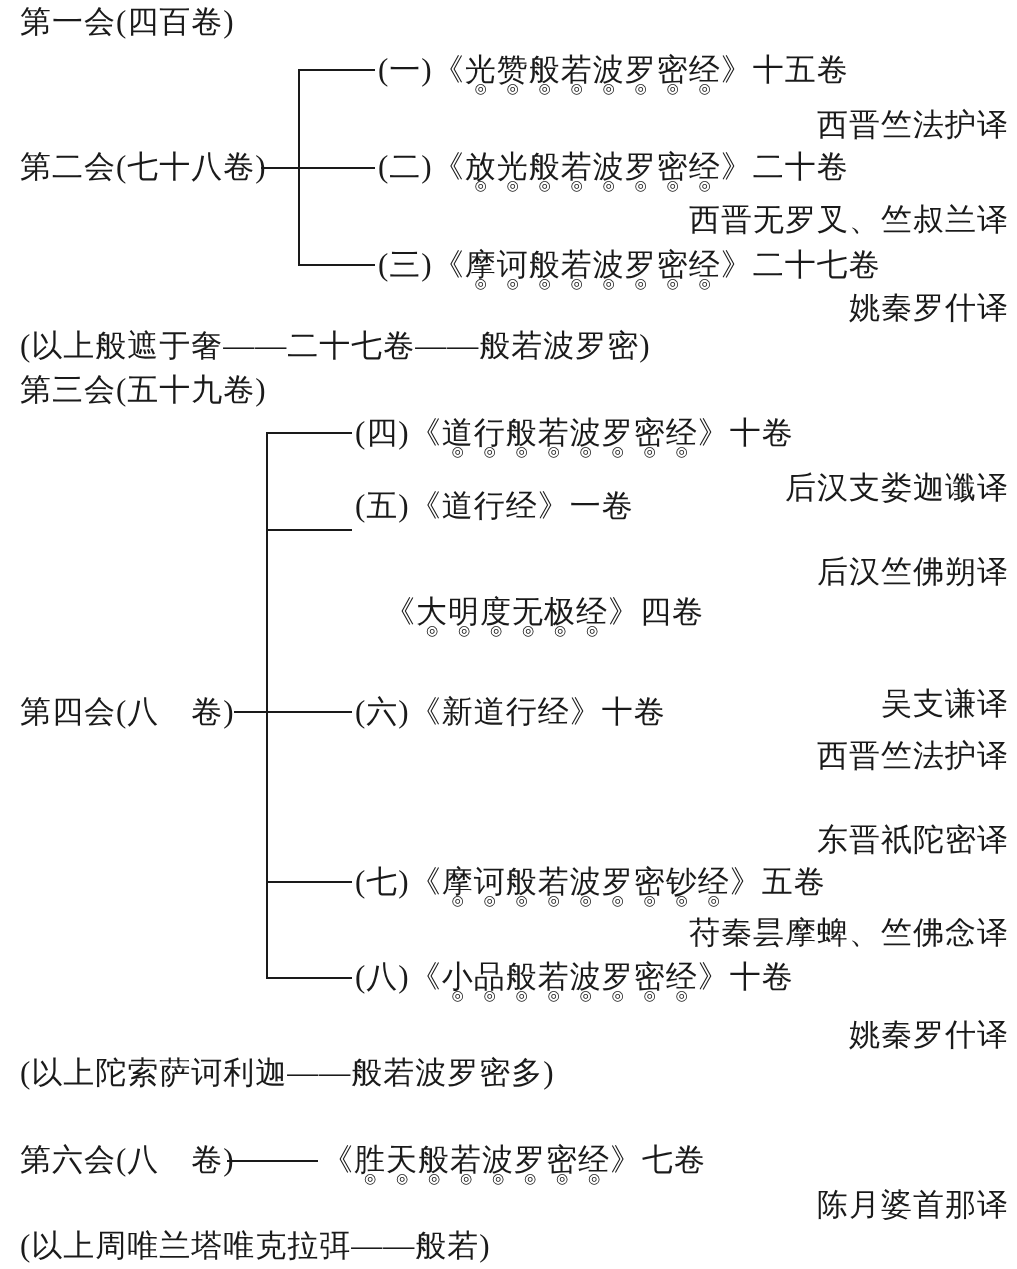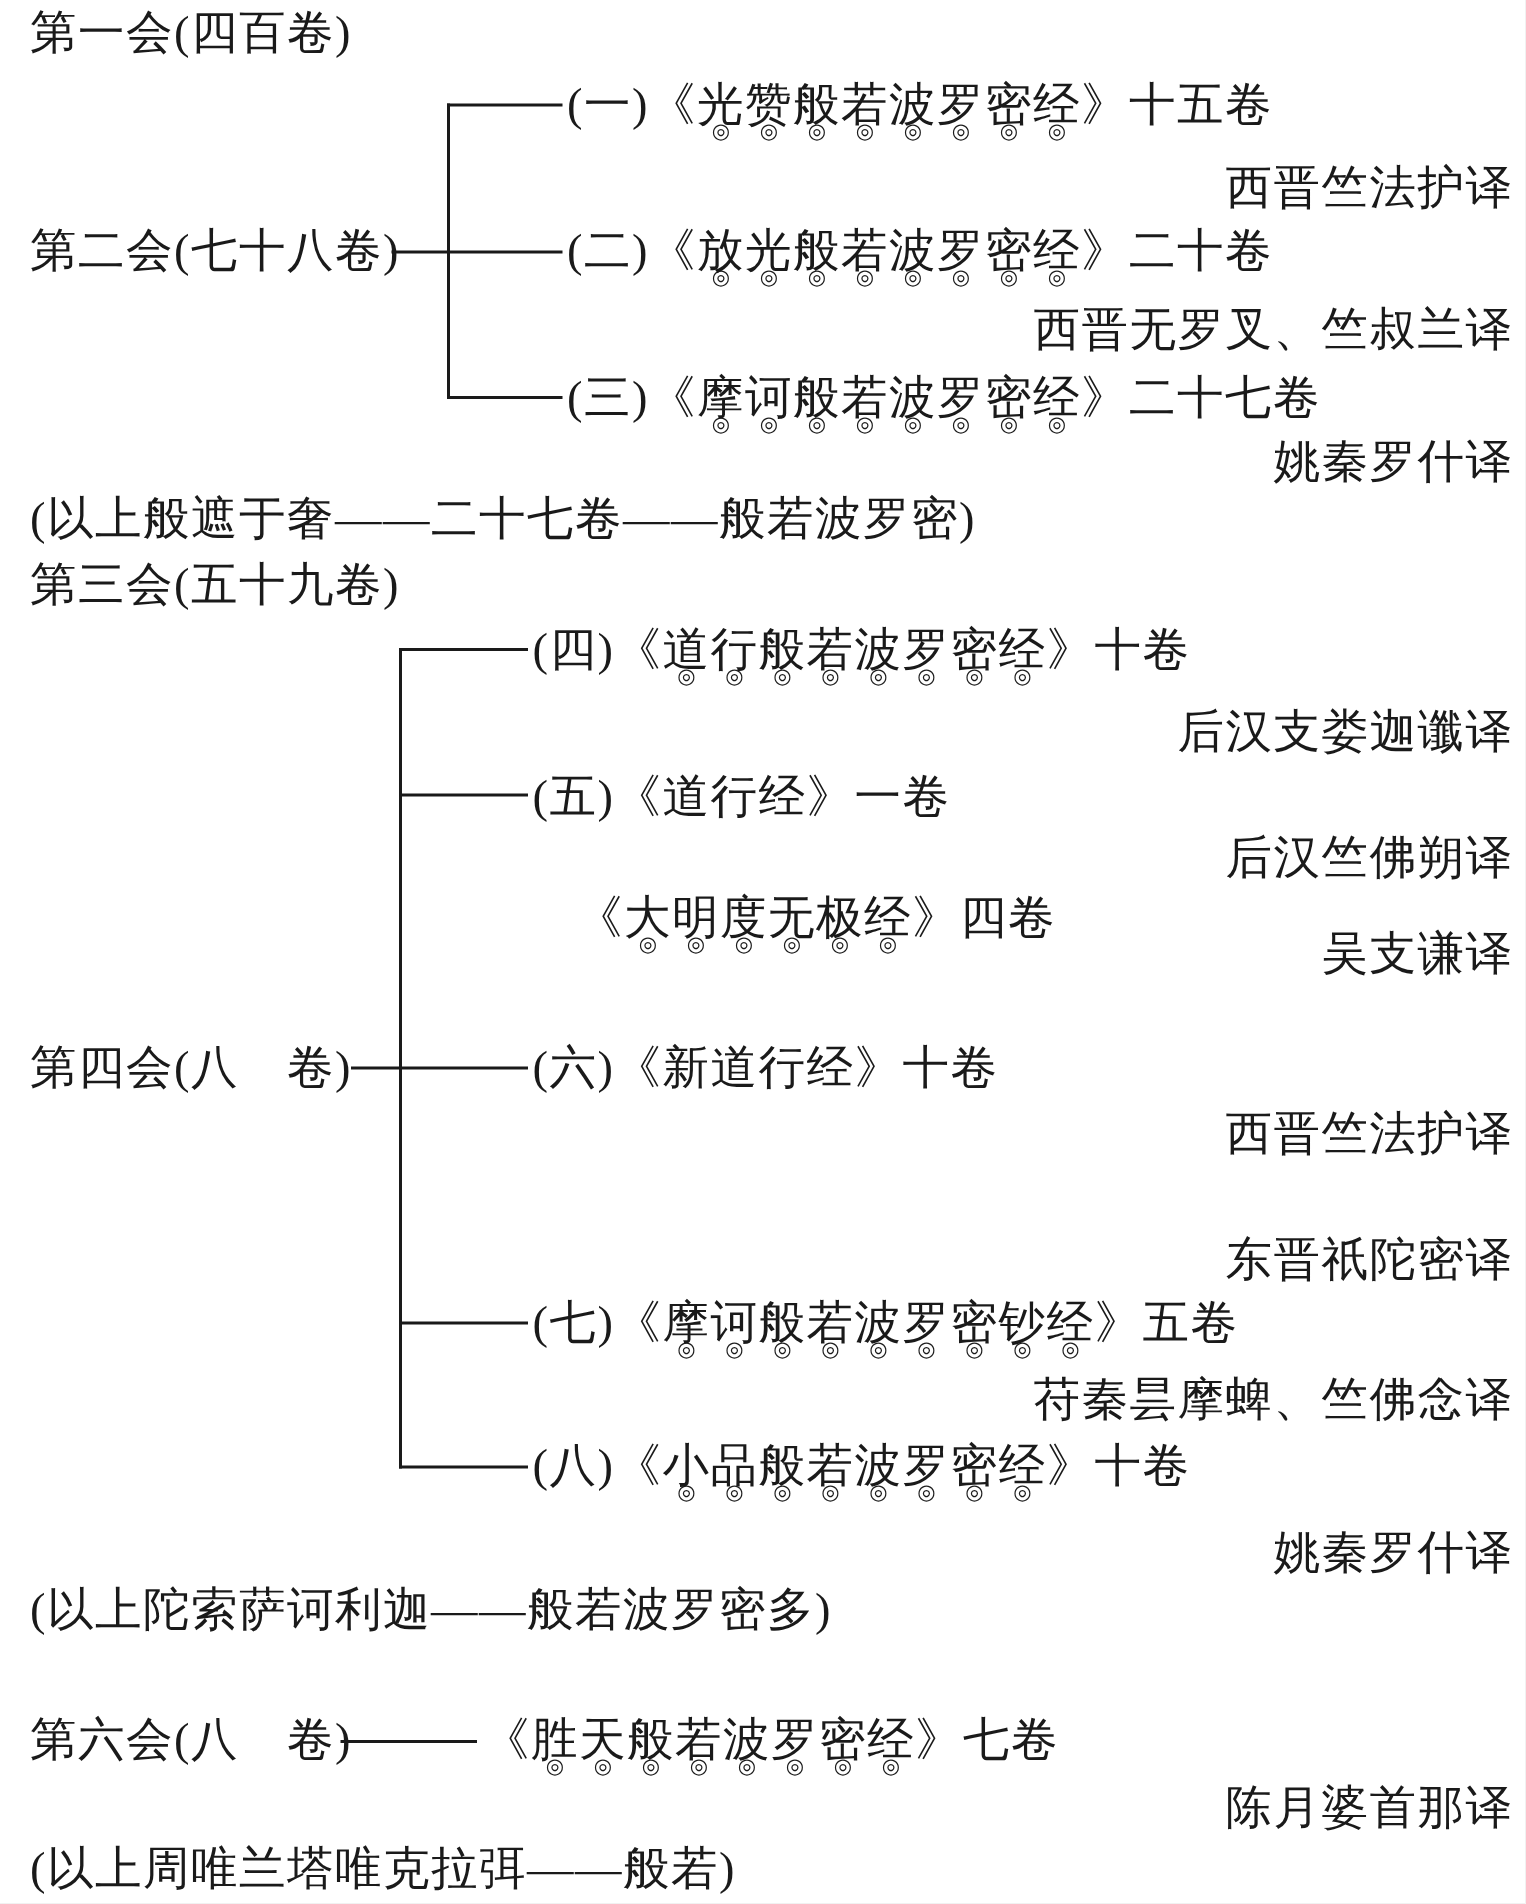--- a/index.html
+++ b/index.html
@@ -78,32 +78,32 @@
   <div class="hline" style="left:266px; top:711px; width:86px;"></div>
   <div class="hline" style="left:266px; top:881px; width:86px;"></div>
   <div class="hline" style="left:266px; top:977px; width:86px;"></div>
 
   <div class="hline" style="left:227px; top:1160px; width:91px;"></div>
 
   <div class="t" style="left:378px; top:54px;">(一)《<span class="emch">光<i class="emdot">◎</i></span><span class="emch">赞<i class="emdot">◎</i></span><span class="emch">般<i class="emdot">◎</i></span><span class="emch">若<i class="emdot">◎</i></span><span class="emch">波<i class="emdot">◎</i></span><span class="emch">罗<i class="emdot">◎</i></span><span class="emch">密<i class="emdot">◎</i></span><span class="emch">经<i class="emdot">◎</i></span>》十五卷</div>
   <div class="t" style="left:378px; top:151px;">(二)《<span class="emch">放<i class="emdot">◎</i></span><span class="emch">光<i class="emdot">◎</i></span><span class="emch">般<i class="emdot">◎</i></span><span class="emch">若<i class="emdot">◎</i></span><span class="emch">波<i class="emdot">◎</i></span><span class="emch">罗<i class="emdot">◎</i></span><span class="emch">密<i class="emdot">◎</i></span><span class="emch">经<i class="emdot">◎</i></span>》二十卷</div>
   <div class="t" style="left:378px; top:249px;">(三)《<span class="emch">摩<i class="emdot">◎</i></span><span class="emch">诃<i class="emdot">◎</i></span><span class="emch">般<i class="emdot">◎</i></span><span class="emch">若<i class="emdot">◎</i></span><span class="emch">波<i class="emdot">◎</i></span><span class="emch">罗<i class="emdot">◎</i></span><span class="emch">密<i class="emdot">◎</i></span><span class="emch">经<i class="emdot">◎</i></span>》二十七卷</div>
   <div class="t" style="left:355px; top:417px;">(四)《<span class="emch">道<i class="emdot">◎</i></span><span class="emch">行<i class="emdot">◎</i></span><span class="emch">般<i class="emdot">◎</i></span><span class="emch">若<i class="emdot">◎</i></span><span class="emch">波<i class="emdot">◎</i></span><span class="emch">罗<i class="emdot">◎</i></span><span class="emch">密<i class="emdot">◎</i></span><span class="emch">经<i class="emdot">◎</i></span>》十卷</div>
-  <div class="t" style="left:355px; top:515px;">(五)《道行经》一卷</div>
+  <div class="t" style="left:355px; top:490px;">(五)《道行经》一卷</div>
   <div class="t" style="left:384px; top:596px;">《<span class="emch">大<i class="emdot">◎</i></span><span class="emch">明<i class="emdot">◎</i></span><span class="emch">度<i class="emdot">◎</i></span><span class="emch">无<i class="emdot">◎</i></span><span class="emch">极<i class="emdot">◎</i></span><span class="emch">经<i class="emdot">◎</i></span>》四卷</div>
   <div class="t" style="left:355px; top:696px;">(六)《新道行经》十卷</div>
   <div class="t" style="left:355px; top:866px;">(七)《<span class="emch">摩<i class="emdot">◎</i></span><span class="emch">诃<i class="emdot">◎</i></span><span class="emch">般<i class="emdot">◎</i></span><span class="emch">若<i class="emdot">◎</i></span><span class="emch">波<i class="emdot">◎</i></span><span class="emch">罗<i class="emdot">◎</i></span><span class="emch">密<i class="emdot">◎</i></span><span class="emch">钞<i class="emdot">◎</i></span><span class="emch">经<i class="emdot">◎</i></span>》五卷</div>
   <div class="t" style="left:355px; top:961px;">(八)《<span class="emch">小<i class="emdot">◎</i></span><span class="emch">品<i class="emdot">◎</i></span><span class="emch">般<i class="emdot">◎</i></span><span class="emch">若<i class="emdot">◎</i></span><span class="emch">波<i class="emdot">◎</i></span><span class="emch">罗<i class="emdot">◎</i></span><span class="emch">密<i class="emdot">◎</i></span><span class="emch">经<i class="emdot">◎</i></span>》十卷</div>
   <div class="t" style="left:322px; top:1144px;">《<span class="emch">胜<i class="emdot">◎</i></span><span class="emch">天<i class="emdot">◎</i></span><span class="emch">般<i class="emdot">◎</i></span><span class="emch">若<i class="emdot">◎</i></span><span class="emch">波<i class="emdot">◎</i></span><span class="emch">罗<i class="emdot">◎</i></span><span class="emch">密<i class="emdot">◎</i></span><span class="emch">经<i class="emdot">◎</i></span>》七卷</div>
 
   <div class="t tr" style="top:109px;">西晋竺法护译</div>
   <div class="t tr" style="top:204px;">西晋无罗叉、竺叔兰译</div>
   <div class="t tr" style="top:292px;">姚秦罗什译</div>
   <div class="t tr" style="top:556px;">后汉竺佛朔译</div>
   <div class="t tr" style="top:472px;">后汉支娄迦谶译</div>
-  <div class="t tr" style="top:620px;">吴支谦译</div>
+  <div class="t tr" style="top:688px;">吴支谦译</div>
   <div class="t tr" style="top:740px;">西晋竺法护译</div>
   <div class="t tr" style="top:824px;">东晋祇陀密译</div>
   <div class="t tr" style="top:917px;">苻秦昙摩蜱、竺佛念译</div>
   <div class="t tr" style="top:1019px;">姚秦罗什译</div>
   <div class="t tr" style="top:1189px;">陈月婆首那译</div>
 
 </div>
 
 </body></html>

